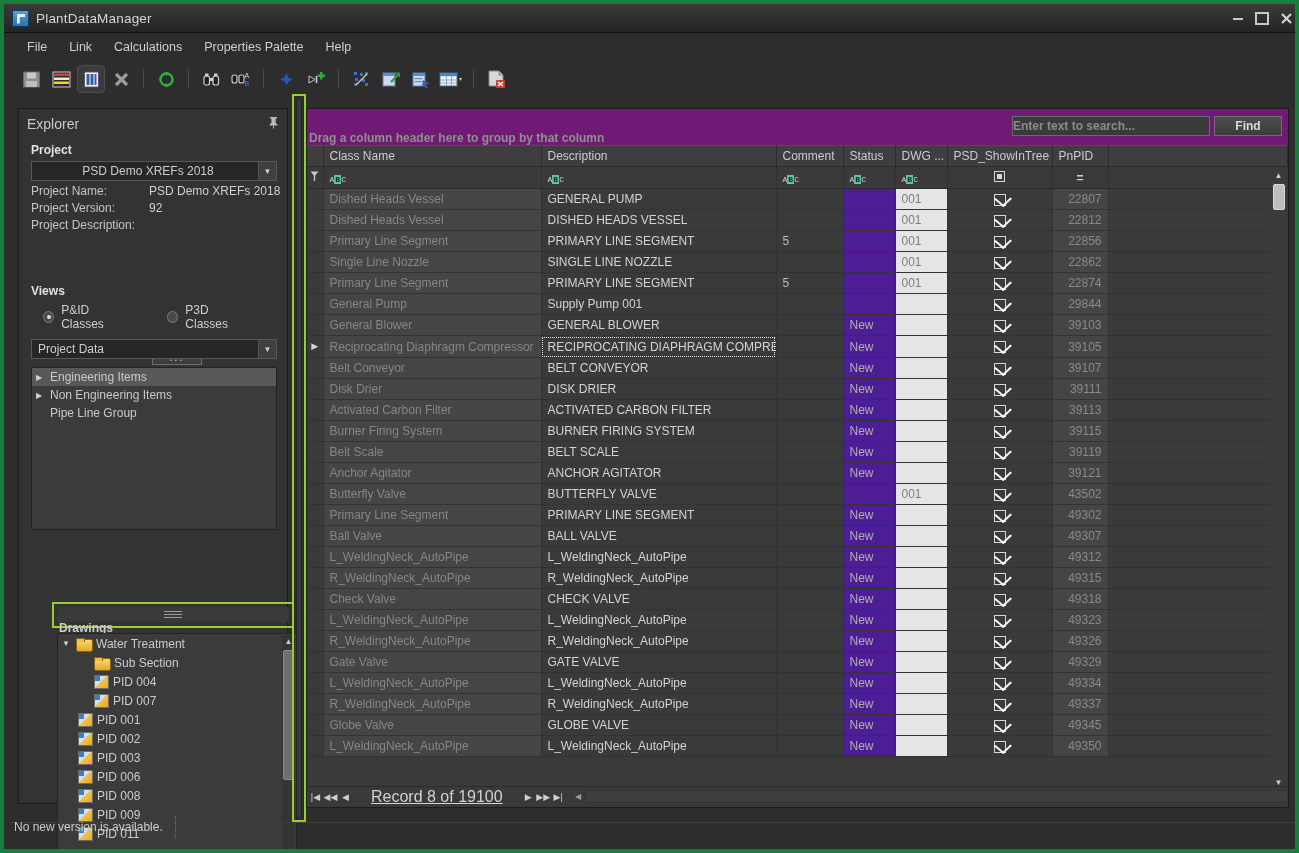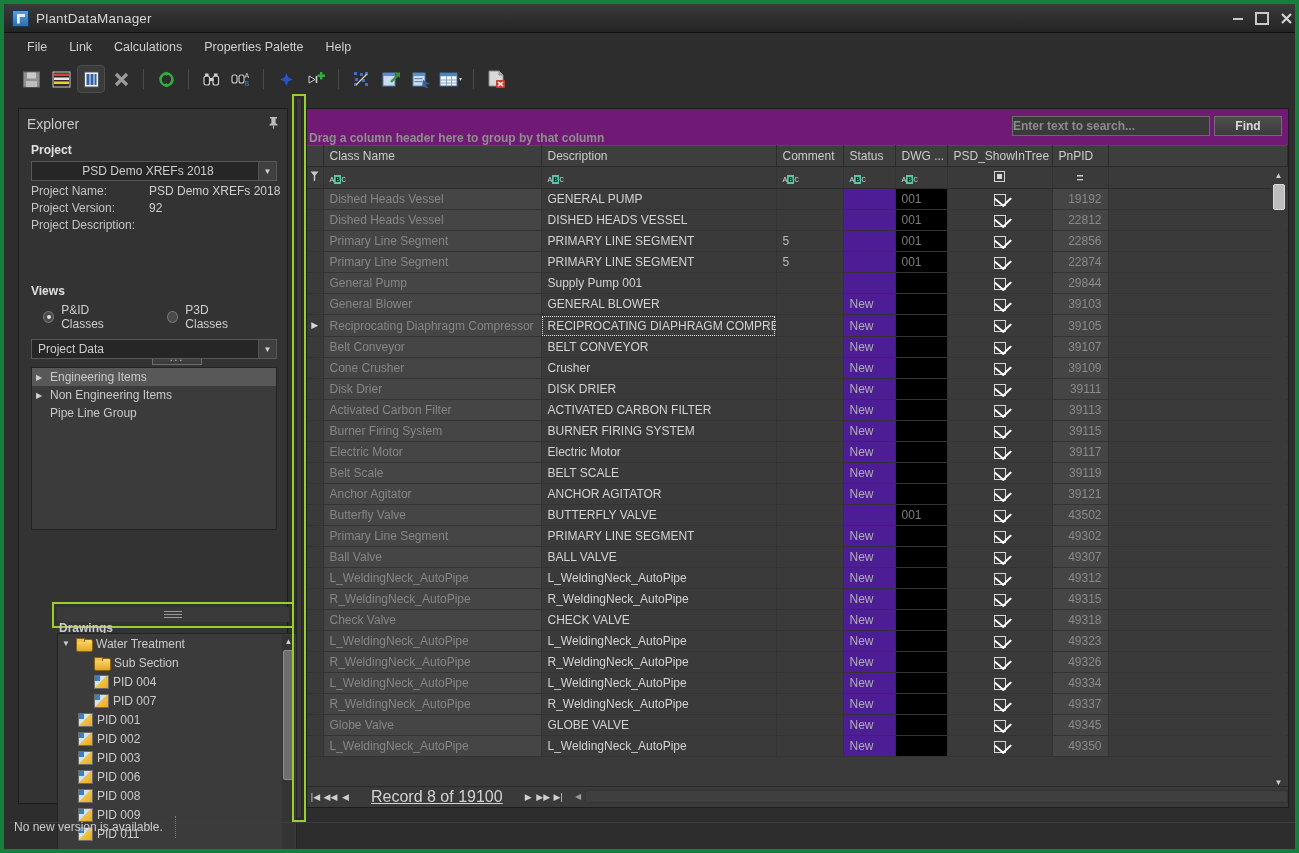--- a/index.html
+++ b/index.html
@@ -217,21 +217,21 @@
   .abc b { background: #58c8a8; color: #1f1f1f; padding: 0 1px; font-weight: bold; }
   .fsq {
     display:inline-block; width:11px; height:11px; border:1px solid #d6d6d6; position: relative;
   }
   .fsq::after { content:""; position:absolute; left:2px; top:2px; width:5px; height:5px; background:#d6d6d6; }
 
   tr.drow td.c-class { color: #868686; background: #454545; }
   tr.drow td.c-desc { color: #d3d3d3; background: #3a3a3a; }
   tr.drow td.c-comment { color: #b9b9b9; background: #3a3a3a; }
   tr.drow td.c-status { color: #b0b0b0; background: #4c1d95; }
-  tr.drow td.c-dwg { color: #7e7e7e; background: #000000; text-align: left; }
+  tr.drow td.c-dwg { color: #7e7e7e; background: #e5e5e5; text-align: left; }
   tr.drow td.c-show { background: #3a3a3a; text-align: center; }
   tr.drow td.c-pnpid { color: #8a8a8a; background: #454545; text-align: right; }
   tr.drow td.c-blank { background: #3a3a3a; border-right: none; }
 
   .focus-cell { outline: 1px dotted #e6e6e6; outline-offset: -2px; }
   .rowptr { color: #d7d7d7; font-size: 9px; line-height: 21px; }
 
   .chk {
     display: inline-block; width: 12px; height: 12px; border: 1px solid #d8d8d8;
     background: #3a3a3a; position: relative; vertical-align: middle;
@@ -602,21 +602,21 @@
       </tbody>
       <tbody id="grid-body">
           <tr class="drow">
             <td class="c-ind"></td>
             <td class="c-class">Dished Heads Vessel</td>
             <td class="c-desc">GENERAL PUMP</td>
             <td class="c-comment"></td>
             <td class="c-status"></td>
             <td class="c-dwg">001</td>
             <td class="c-show"><span class="chk"></span></td>
-            <td class="c-pnpid">19192</td>
+            <td class="c-pnpid">22807</td>
             <td class="c-blank"></td>
           </tr>
           <tr class="drow">
             <td class="c-ind"></td>
             <td class="c-class">Dished Heads Vessel</td>
             <td class="c-desc">DISHED HEADS VESSEL</td>
             <td class="c-comment"></td>
             <td class="c-status"></td>
             <td class="c-dwg">001</td>
             <td class="c-show"><span class="chk"></span></td>
@@ -629,20 +629,31 @@
             <td class="c-desc">PRIMARY LINE SEGMENT</td>
             <td class="c-comment">5</td>
             <td class="c-status"></td>
             <td class="c-dwg">001</td>
             <td class="c-show"><span class="chk"></span></td>
             <td class="c-pnpid">22856</td>
             <td class="c-blank"></td>
           </tr>
           <tr class="drow">
             <td class="c-ind"></td>
+            <td class="c-class">Single Line Nozzle</td>
+            <td class="c-desc">SINGLE LINE NOZZLE</td>
+            <td class="c-comment"></td>
+            <td class="c-status"></td>
+            <td class="c-dwg">001</td>
+            <td class="c-show"><span class="chk"></span></td>
+            <td class="c-pnpid">22862</td>
+            <td class="c-blank"></td>
+          </tr>
+          <tr class="drow">
+            <td class="c-ind"></td>
             <td class="c-class">Primary Line Segment</td>
             <td class="c-desc">PRIMARY LINE SEGMENT</td>
             <td class="c-comment">5</td>
             <td class="c-status"></td>
             <td class="c-dwg">001</td>
             <td class="c-show"><span class="chk"></span></td>
             <td class="c-pnpid">22874</td>
             <td class="c-blank"></td>
           </tr>
           <tr class="drow">
@@ -684,31 +695,20 @@
             <td class="c-desc">BELT CONVEYOR</td>
             <td class="c-comment"></td>
             <td class="c-status">New</td>
             <td class="c-dwg"></td>
             <td class="c-show"><span class="chk"></span></td>
             <td class="c-pnpid">39107</td>
             <td class="c-blank"></td>
           </tr>
           <tr class="drow">
             <td class="c-ind"></td>
-            <td class="c-class">Cone Crusher</td>
-            <td class="c-desc">Crusher</td>
-            <td class="c-comment"></td>
-            <td class="c-status">New</td>
-            <td class="c-dwg"></td>
-            <td class="c-show"><span class="chk"></span></td>
-            <td class="c-pnpid">39109</td>
-            <td class="c-blank"></td>
-          </tr>
-          <tr class="drow">
-            <td class="c-ind"></td>
             <td class="c-class">Disk Drier</td>
             <td class="c-desc">DISK DRIER</td>
             <td class="c-comment"></td>
             <td class="c-status">New</td>
             <td class="c-dwg"></td>
             <td class="c-show"><span class="chk"></span></td>
             <td class="c-pnpid">39111</td>
             <td class="c-blank"></td>
           </tr>
           <tr class="drow">
@@ -728,31 +728,20 @@
             <td class="c-desc">BURNER FIRING SYSTEM</td>
             <td class="c-comment"></td>
             <td class="c-status">New</td>
             <td class="c-dwg"></td>
             <td class="c-show"><span class="chk"></span></td>
             <td class="c-pnpid">39115</td>
             <td class="c-blank"></td>
           </tr>
           <tr class="drow">
             <td class="c-ind"></td>
-            <td class="c-class">Electric Motor</td>
-            <td class="c-desc">Electric Motor</td>
-            <td class="c-comment"></td>
-            <td class="c-status">New</td>
-            <td class="c-dwg"></td>
-            <td class="c-show"><span class="chk"></span></td>
-            <td class="c-pnpid">39117</td>
-            <td class="c-blank"></td>
-          </tr>
-          <tr class="drow">
-            <td class="c-ind"></td>
             <td class="c-class">Belt Scale</td>
             <td class="c-desc">BELT SCALE</td>
             <td class="c-comment"></td>
             <td class="c-status">New</td>
             <td class="c-dwg"></td>
             <td class="c-show"><span class="chk"></span></td>
             <td class="c-pnpid">39119</td>
             <td class="c-blank"></td>
           </tr>
           <tr class="drow">
@@ -845,20 +834,31 @@
           </tr>
           <tr class="drow">
             <td class="c-ind"></td>
             <td class="c-class">R_WeldingNeck_AutoPipe</td>
             <td class="c-desc">R_WeldingNeck_AutoPipe</td>
             <td class="c-comment"></td>
             <td class="c-status">New</td>
             <td class="c-dwg"></td>
             <td class="c-show"><span class="chk"></span></td>
             <td class="c-pnpid">49326</td>
+            <td class="c-blank"></td>
+          </tr>
+          <tr class="drow">
+            <td class="c-ind"></td>
+            <td class="c-class">Gate Valve</td>
+            <td class="c-desc">GATE VALVE</td>
+            <td class="c-comment"></td>
+            <td class="c-status">New</td>
+            <td class="c-dwg"></td>
+            <td class="c-show"><span class="chk"></span></td>
+            <td class="c-pnpid">49329</td>
             <td class="c-blank"></td>
           </tr>
           <tr class="drow">
             <td class="c-ind"></td>
             <td class="c-class">L_WeldingNeck_AutoPipe</td>
             <td class="c-desc">L_WeldingNeck_AutoPipe</td>
             <td class="c-comment"></td>
             <td class="c-status">New</td>
             <td class="c-dwg"></td>
             <td class="c-show"><span class="chk"></span></td>

